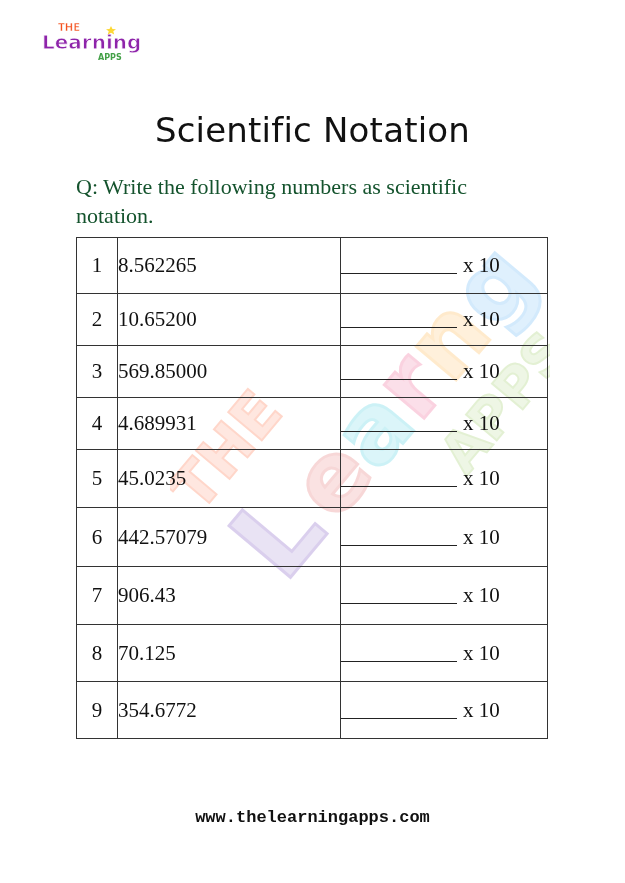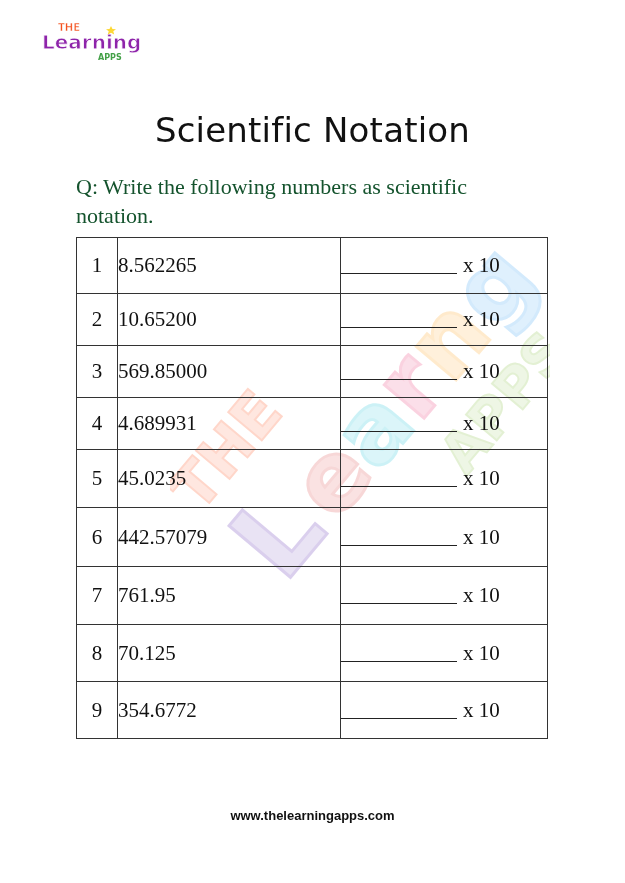--- a/index.html
+++ b/index.html
@@ -21,21 +21,21 @@
       position: absolute; left: 76px; top: 237px; width: 472px;
       border-collapse: collapse; font-size: 21px; background: transparent;
     }
     table.ws td { border: 1.5px solid #333; padding: 0; vertical-align: middle; }
     td.num { width: 40px; text-align: center; }
     td.val { width: 222px; padding-left: 6px; }
     td.ans { text-align: left; padding-right: 22px; white-space: nowrap; }
     .blank { display: inline-block; width: 116px; border-bottom: 1.3px solid #222; height: 18px; margin-right: 6px; vertical-align: -2px; }
     .footer {
       position: absolute; left: 0; width: 625px; top: 808px; text-align: center;
-      font-family: Liberation Sans, sans-serif; font-weight: bold; font-size: 13px; color: #111;
+      font-family: Liberation Mono, monospace; font-weight: bold; font-size: 17px; color: #111;
     }
   </style>
 </head>
 <body>
 
 <div class="logo">
   <svg width="105" height="42" viewBox="0 0 105 42">
     <text x="18" y="11" font-family="DejaVu Sans, sans-serif" font-weight="bold" font-size="10" fill="#f4511e" stroke="#fff" stroke-width="0.5">THE</text>
     <text x="2" y="29" font-family="DejaVu Sans, sans-serif" font-weight="bold" font-size="20" fill="#8e24aa" stroke="#fff" stroke-width="0.8">Learning</text>
     <text x="58" y="40" font-family="DejaVu Sans, sans-serif" font-weight="bold" font-size="8" fill="#43a047">APPS</text>
@@ -89,21 +89,21 @@
       <td class="val">45.0235</td>
       <td class="ans"><span class="blank"></span><span>x 10</span></td>
     </tr>
     <tr style="height:59px">
       <td class="num">6</td>
       <td class="val">442.57079</td>
       <td class="ans"><span class="blank"></span><span>x 10</span></td>
     </tr>
     <tr style="height:58px">
       <td class="num">7</td>
-      <td class="val">761.95</td>
+      <td class="val">906.43</td>
       <td class="ans"><span class="blank"></span><span>x 10</span></td>
     </tr>
     <tr style="height:57px">
       <td class="num">8</td>
       <td class="val">70.125</td>
       <td class="ans"><span class="blank"></span><span>x 10</span></td>
     </tr>
     <tr style="height:57px">
       <td class="num">9</td>
       <td class="val">354.6772</td>

